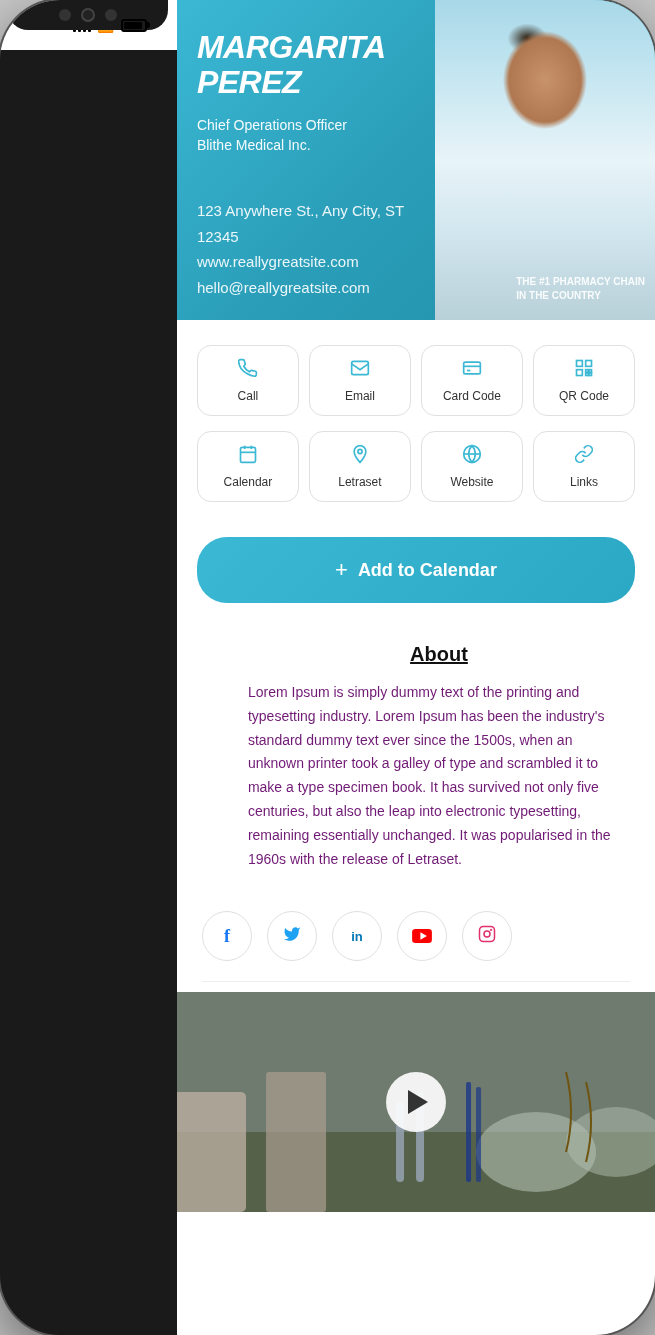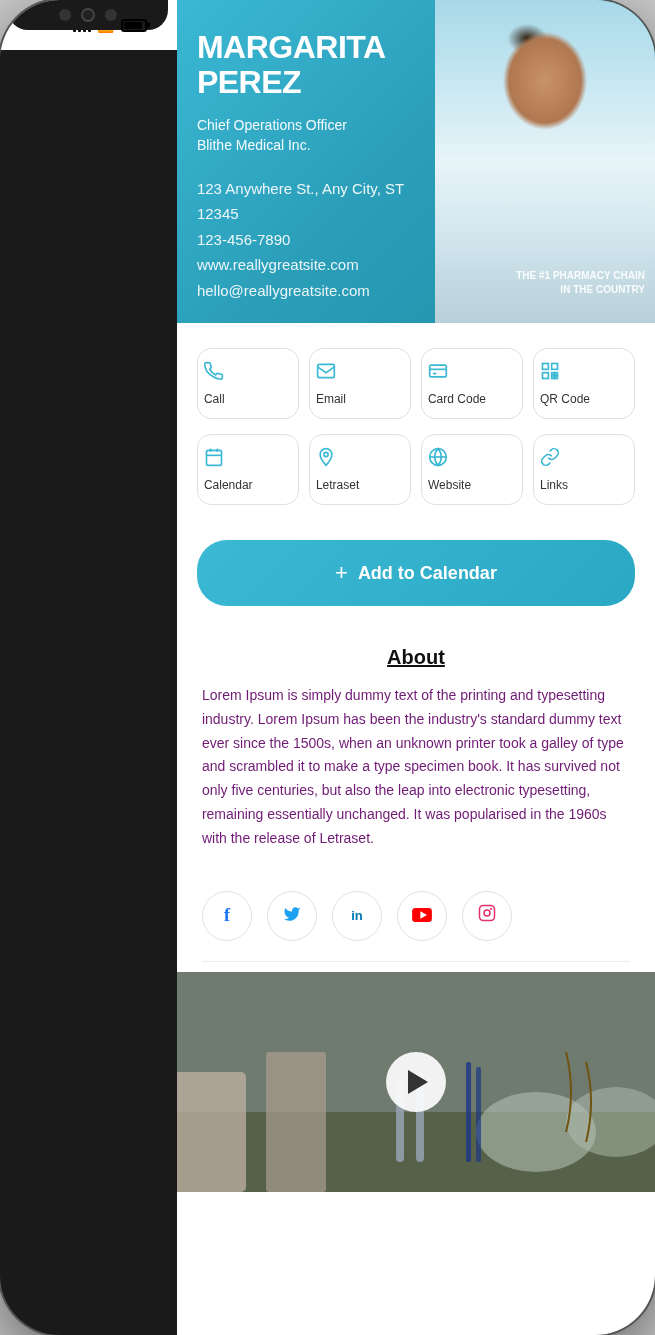--- a/index.html
+++ b/index.html
@@ -159,20 +159,21 @@
       justify-content: space-between;
     }
 
     .hero-name {
       font-size: 32px;
       font-weight: 800;
       color: #fff;
       line-height: 1.1;
       text-transform: uppercase;
       letter-spacing: -0.5px;
+      font-style: italic;
     }
 
     .hero-title {
       font-size: 14px;
       color: rgba(255,255,255,0.95);
       margin-top: 16px;
       line-height: 1.4;
     }
 
     .hero-contact {
@@ -187,23 +188,23 @@
 
     .hero-photo {
       width: 220px;
       flex-shrink: 0;
       position: relative;
       overflow: hidden;
     }
 
     .hero-tagline {
       position: absolute;
-      bottom: 26px;
+      bottom: 17px;
       right: 10px;
-      text-align: right;
+      text-align: left;
       z-index: 3;
     }
 
     .hero-tagline p {
       font-size: 10px;
       font-weight: 700;
       color: rgba(255,255,255,0.9);
       text-transform: uppercase;
       line-height: 1.4;
     }
@@ -217,21 +218,21 @@
       display: flex;
       justify-content: space-between;
       gap: 10px;
       margin-bottom: 15px;
     }
 
     .action-btn {
       flex: 1;
       display: flex;
       flex-direction: column;
-      align-items: flex-start;
+      align-items: center;
       justify-content: center;
       gap: 6px;
       padding: 12px 6px;
       border: 1.5px solid #e0e0e0;
       border-radius: 14px;
       background: #fff;
       cursor: pointer;
       min-height: 70px;
     }
 
@@ -268,20 +269,21 @@
     }
 
     .add-contacts-plus {
       font-size: 22px;
       font-weight: 300;
     }
 
     
     .about-section {
       padding: 20px 25px;
+      margin-left: 46px;
     }
 
     .about-title {
       font-size: 20px;
       font-weight: 700;
       text-align: center;
       color: #111;
       text-decoration: underline;
       margin-bottom: 15px;
     }
@@ -410,21 +412,20 @@
             <span>MARGARITA</span><br>
             <span>PEREZ</span>
           </div>
           <div class="hero-title">
             <span>Chief Operations Officer</span><br>
             <span>Blithe Medical Inc.</span>
           </div>
         </div>
         <div class="hero-contact">
           <p>123 Anywhere St., Any City, ST 12345</p>
-          <p>123-456-7890</p>
           <p>www.reallygreatsite.com</p>
           <p>hello@reallygreatsite.com</p>
         </div>
       </div>
       <div class="hero-photo">
         <div class="photo-canvas"></div>
         <div class="hero-tagline">
           <p>THE #1 PHARMACY CHAIN</p>
           <p>IN THE COUNTRY</p>
         </div>

